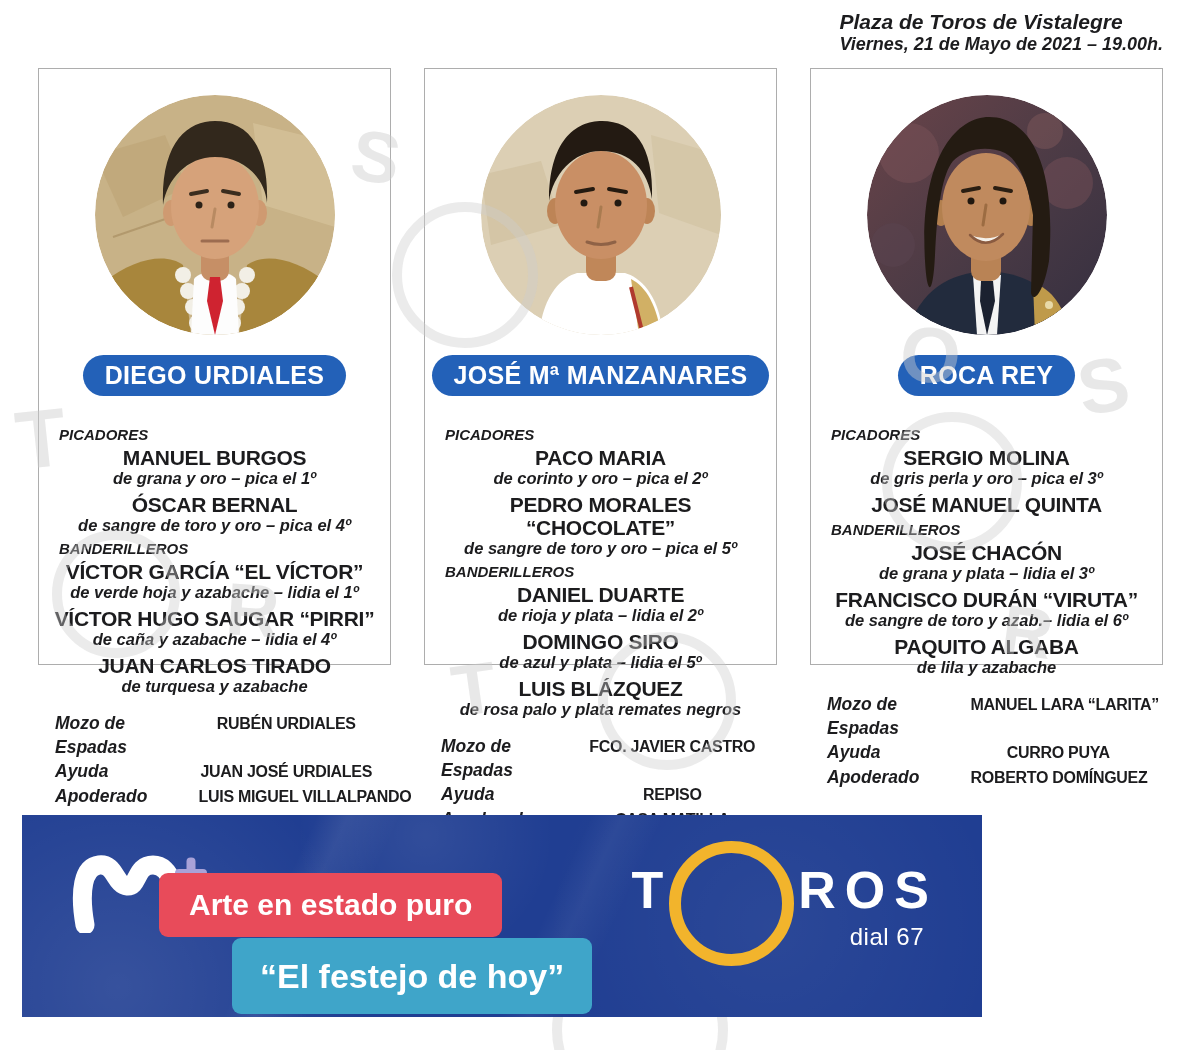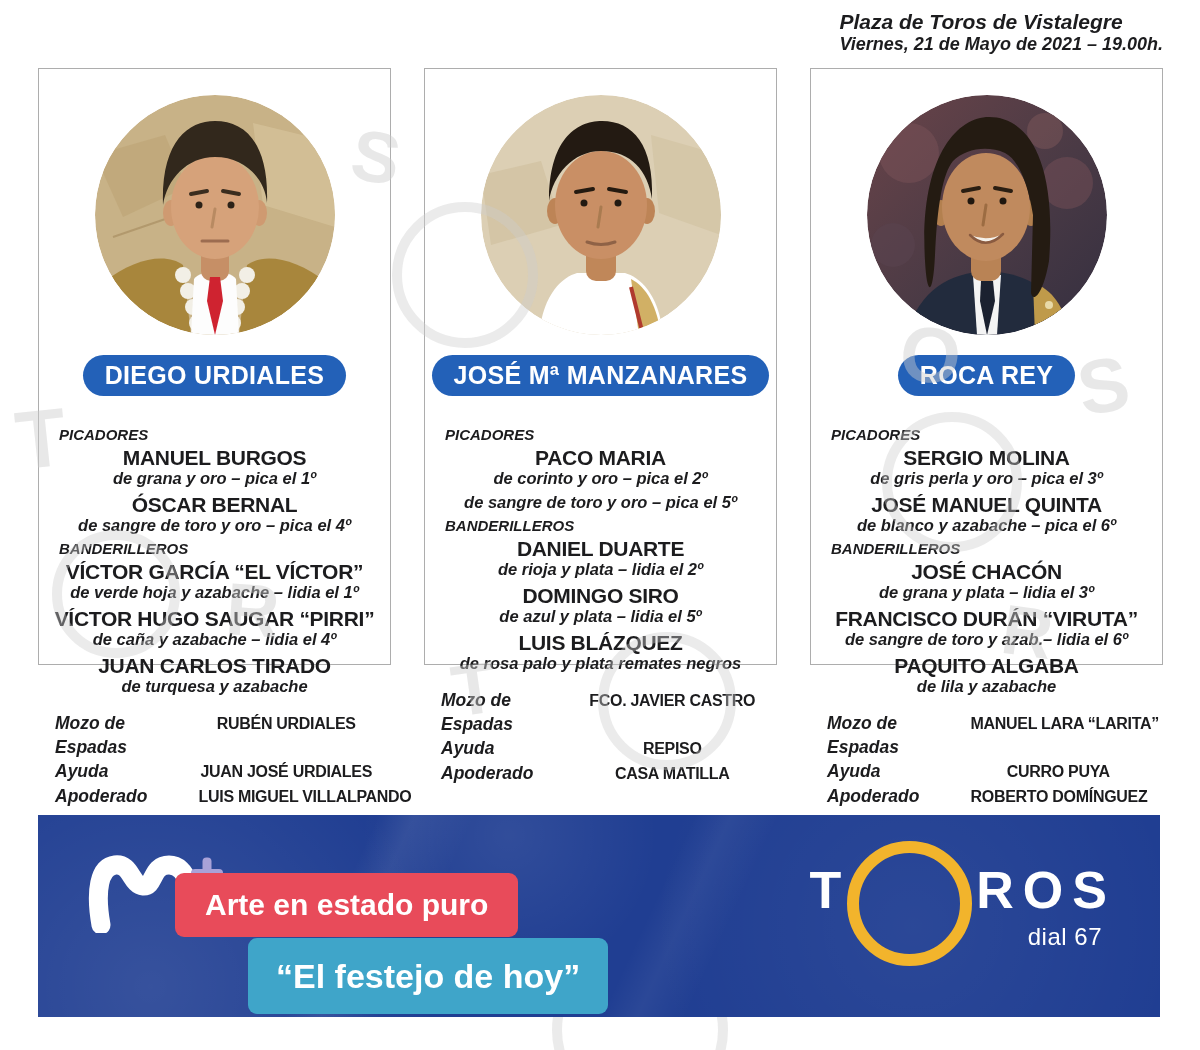--- a/index.html
+++ b/index.html
@@ -35,21 +35,21 @@
   .entry{margin-bottom:5px;}
   .entry-name{font-size:21px;font-weight:bold;letter-spacing:-0.3px;line-height:1.1;}
   .entry-desc{font-size:16.5px;font-weight:bold;font-style:italic;line-height:1.15;}
   .crew{margin-top:15px;padding:0 16px;}
   .crew-row{display:flex;text-align:left;line-height:24px;align-items:baseline;}
   .crew-label{width:45%;font-size:17.5px;font-weight:bold;font-style:italic;}
   .crew-value{width:55%;font-size:16px;font-weight:bold;text-align:center;letter-spacing:-0.3px;white-space:nowrap;}
 
   
   .banner{
-    position:absolute;left:38px;top:815px;width:1122px;height:202px;
+    position:absolute;left:22px;top:815px;width:960px;height:202px;
     background:#203e92;z-index:3;overflow:hidden;text-align:right;
   }
   .banner::before{
     content:"";position:absolute;inset:0;
     background:
       radial-gradient(circle at 10% 85%, rgba(255,255,255,.10), transparent 28%),
       radial-gradient(circle at 42% 10%, rgba(255,255,255,.08), transparent 22%),
       radial-gradient(circle at 78% 55%, rgba(255,255,255,.05), transparent 30%),
       linear-gradient(115deg, transparent 28%, rgba(255,255,255,.07) 31%, transparent 36%, transparent 54%, rgba(255,255,255,.05) 57%, transparent 61%);
   }
@@ -199,20 +199,21 @@
     </svg>
   </div>
   <div class="name-badge">JOSÉ Mª MANZANARES</div>
   <div class="roster">
     <div class="sec-label">PICADORES</div>
     <div class="entry">
       <div class="entry-name">PACO MARIA</div>
       <div class="entry-desc">de corinto y oro – pica el 2º</div>
     </div>
     <div class="entry">
+      <div class="entry-name">PEDRO MORALES “CHOCOLATE”</div>
       <div class="entry-desc">de sangre de toro y oro – pica el 5º</div>
     </div>
     <div class="sec-label">BANDERILLEROS</div>
     <div class="entry">
       <div class="entry-name">DANIEL DUARTE</div>
       <div class="entry-desc">de rioja y plata – lidia el 2º</div>
     </div>
     <div class="entry">
       <div class="entry-name">DOMINGO SIRO</div>
       <div class="entry-desc">de azul y plata – lidia el 5º</div>
@@ -279,21 +280,20 @@
   </div>
   <div class="name-badge">ROCA REY</div>
   <div class="roster">
     <div class="sec-label">PICADORES</div>
     <div class="entry">
       <div class="entry-name">SERGIO MOLINA</div>
       <div class="entry-desc">de gris perla y oro – pica el 3º</div>
     </div>
     <div class="entry">
       <div class="entry-name">JOSÉ MANUEL QUINTA</div>
-      <div class="entry-desc">de blanco y azabache – pica el 6º</div>
     </div>
     <div class="sec-label">BANDERILLEROS</div>
     <div class="entry">
       <div class="entry-name">JOSÉ CHACÓN</div>
       <div class="entry-desc">de grana y plata – lidia el 3º</div>
     </div>
     <div class="entry">
       <div class="entry-name">FRANCISCO DURÁN “VIRUTA”</div>
       <div class="entry-desc">de sangre de toro y azab.– lidia el 6º</div>
     </div>

